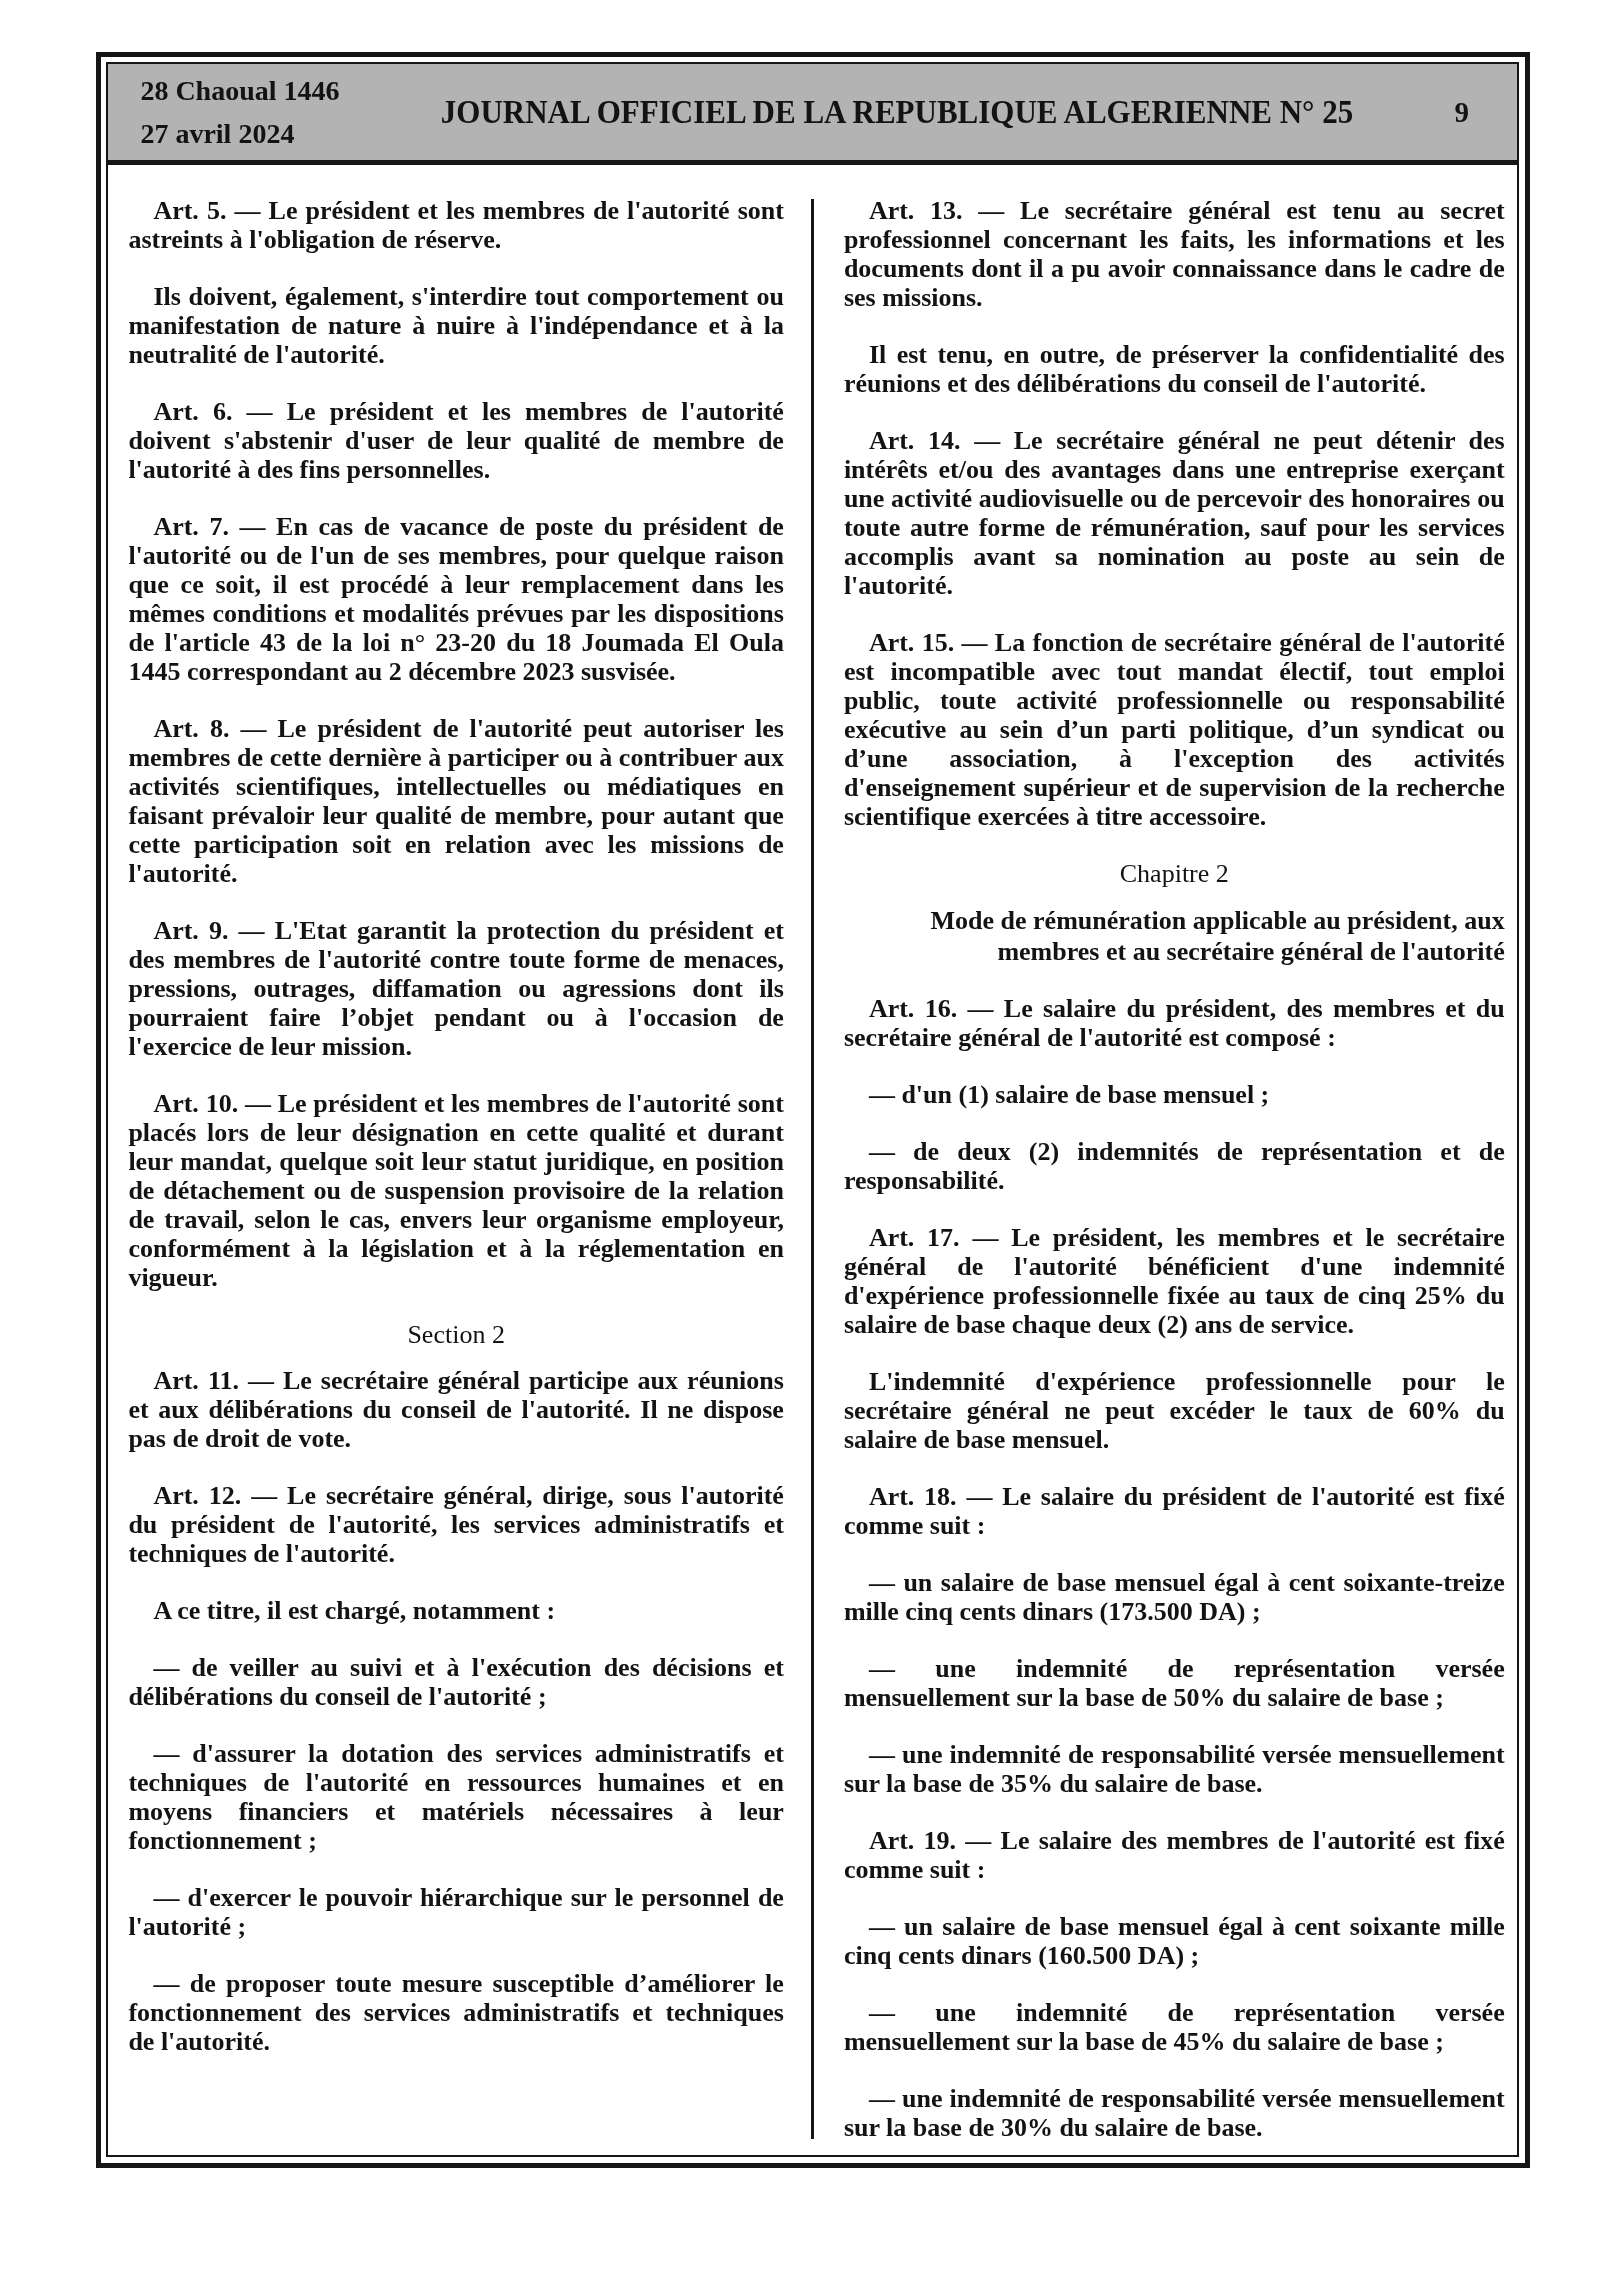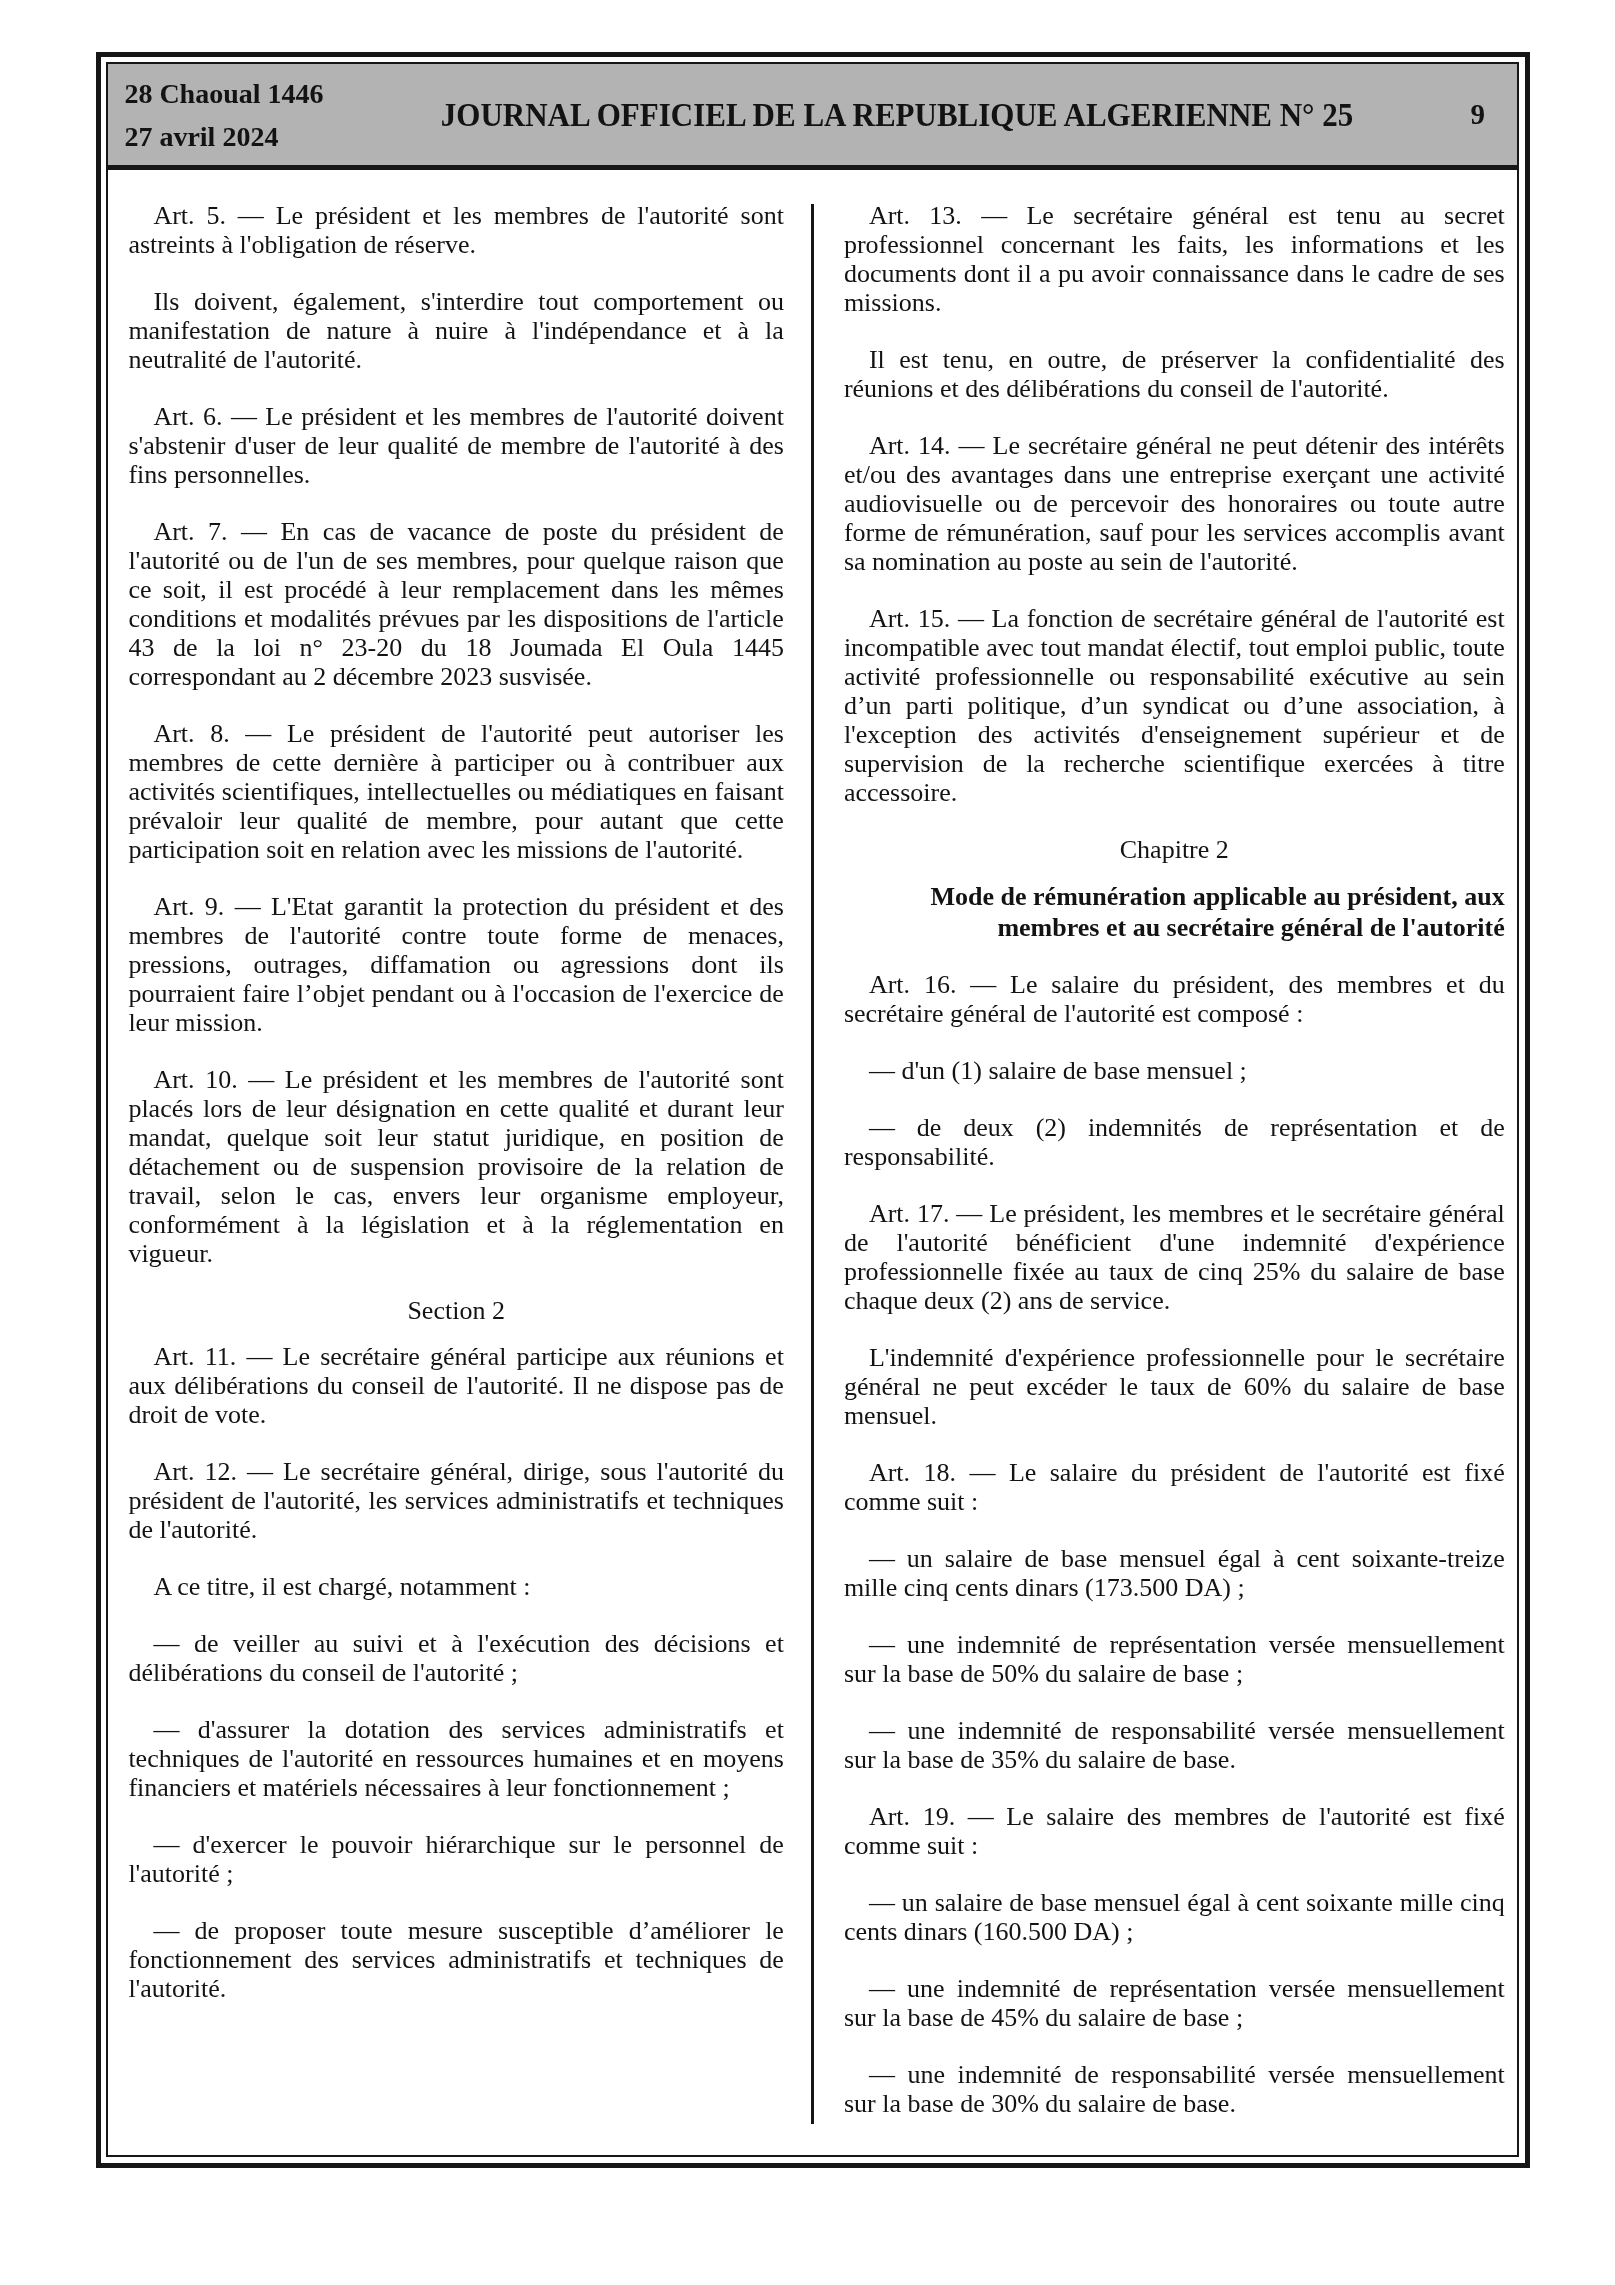--- a/index.html
+++ b/index.html
@@ -3,34 +3,34 @@
 <meta charset="utf-8">
 <style>
   html,body{margin:0;padding:0;background:#ffffff;}
   .page{position:relative;width:1616px;height:2285px;background:#ffffff;
         font-family:"Liberation Serif","DejaVu Serif",serif;color:#131313;overflow:hidden;}
   .frame-outer{position:absolute;left:96px;top:52px;width:1413px;height:2095px;
         border:5.4px solid #161616;padding:5.4px;box-sizing:content-box;}
   .frame-inner{width:100%;height:100%;border:2.7px solid #161616;box-sizing:border-box;
         display:flex;flex-direction:column;}
   .header-band{background:#b3b3b3;border-bottom:5.4px solid #161616;
-        display:flex;align-items:center;padding:9px 16px;height:83px;box-sizing:content-box;}
+        display:flex;align-items:center;padding:9px 32px;height:83px;box-sizing:content-box;}
   .dates{display:flex;flex-direction:column;justify-content:space-between;height:78px;
         font-weight:bold;font-size:28px;line-height:1.25;white-space:nowrap;}
   .journal-title{flex:1;text-align:center;font-weight:bold;font-size:31px;letter-spacing:0px;
         transform:scaleY(1.12);}
   .page-num{font-weight:bold;font-size:29px;padding-right:16.3px;}
   .body-area{flex:1;position:relative;display:flex;padding-top:31px;box-sizing:border-box;}
   .divider{position:absolute;left:50%;top:34px;bottom:31px;width:2.7px;margin-left:-1.8px;
         background:#161616;}
   .col{width:50%;box-sizing:border-box;}
   .col-left{padding:0 29px 0 20px;}
   .col-right{padding:0 12.7px 0 31px;}
   .para{font-size:26px;line-height:29px;text-align:justify;text-indent:25px;
-        margin:0 0 28px 0;}
+        margin:0 0 28px 0;font-weight:bold;}
   .center-label{font-size:26px;line-height:29px;text-align:center;text-indent:0;
         margin:5.4px 0 16.3px 0;}
   .bold-heading{font-size:26px;line-height:31px;text-align:right;text-indent:0;
         font-weight:bold;margin:0 0 27px 0;}
 </style>
 </head>
 <body>
 
 <div class="page">
   <div class="frame-outer">

